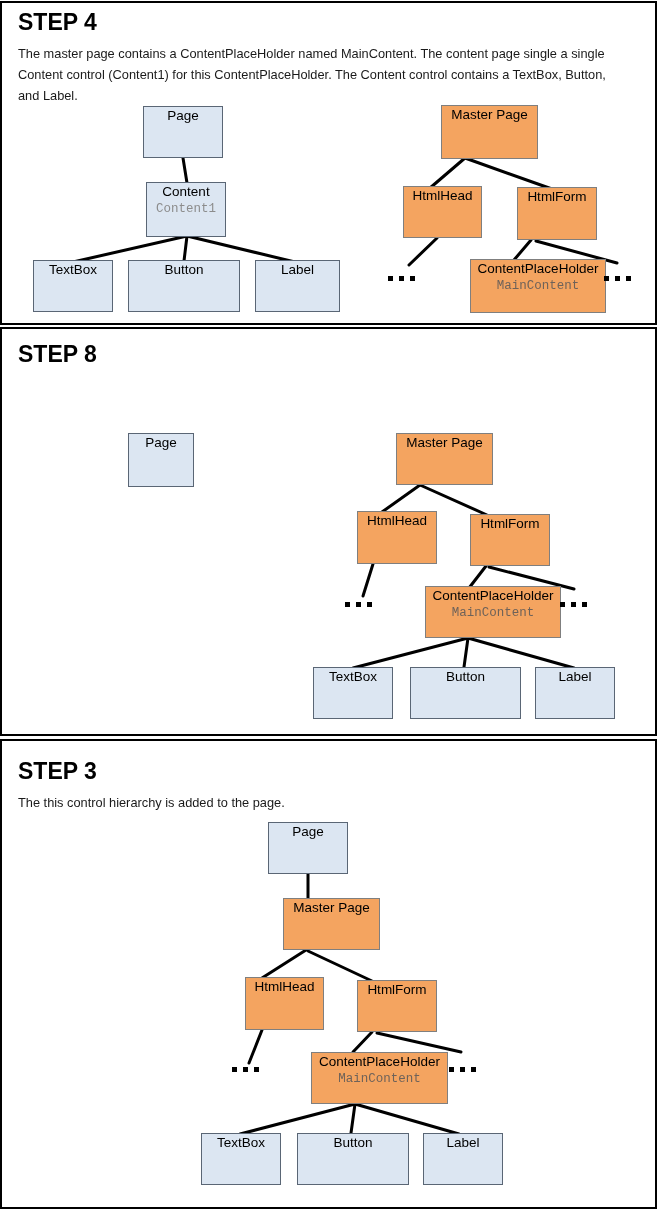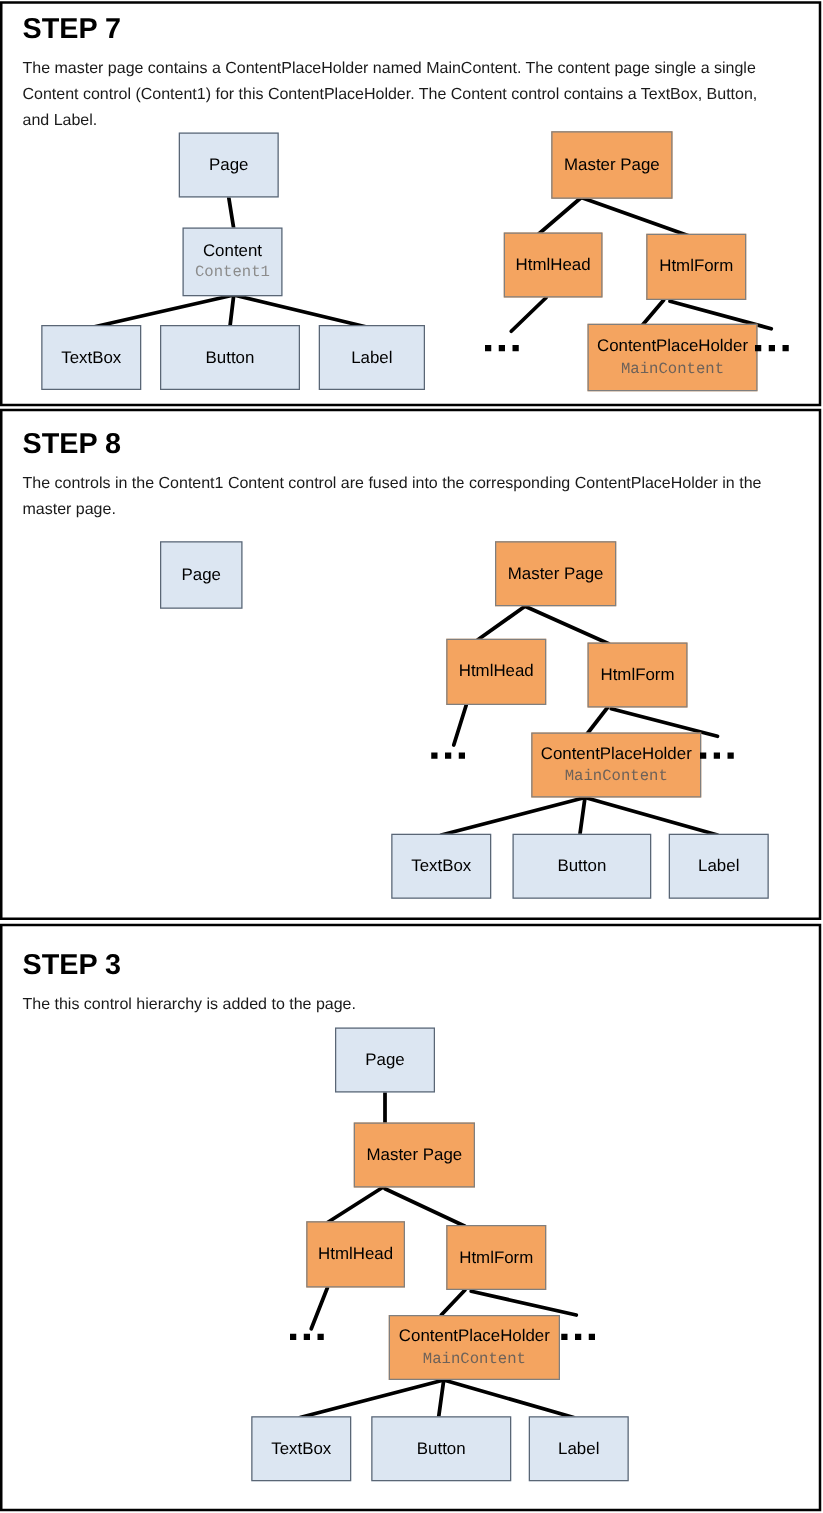--- a/index.html
+++ b/index.html
@@ -45,21 +45,21 @@
     left: 0; top: 0;
     width: 658px; height: 1210px;
   }
   #edge-layer { pointer-events: none; }
   .node {
     position: absolute;
     box-sizing: border-box;
     display: flex;
     flex-direction: column;
     align-items: center;
-    justify-content: center;
+    justify-content: flex-start;
     text-align: center;
     font-size: 13.5px;
     color: #000000;
     line-height: 1.35;
   }
   .node.blue {
     background: var(--blue-fill, #dce6f2);
     border: 1.5px solid var(--blue-border, #5a6675);
   }
   .node.orange {
@@ -83,27 +83,26 @@
     width: 5px; height: 5px;
     background: #000000;
   }
 </style>
 </head>
 <body>
 
 <div id="page">
 
   <section class="panel panel-1">
-    <h2>STEP 7</h2>
+    <h2>STEP 4</h2>
     <p>The master page contains a ContentPlaceHolder named MainContent. The content page single a single Content control (Content1) for this ContentPlaceHolder. The Content control contains a TextBox, Button, and Label.</p>
   </section>
 
   <section class="panel panel-2">
     <h2>STEP 8</h2>
-    <p>The controls in the Content1 Content control are fused into the corresponding ContentPlaceHolder in the master page.</p>
   </section>
 
   <section class="panel panel-3">
     <h2>STEP 3</h2>
     <p>The this control hierarchy is added to the page.</p>
   </section>
 
   <svg id="edge-layer" width="658" height="1210" viewBox="0 0 658 1210">
       <line x1="183" y1="158" x2="187" y2="183" stroke="#000000" stroke-width="3" stroke-linecap="round"></line>
       <line x1="187" y1="236" x2="73" y2="262" stroke="#000000" stroke-width="3" stroke-linecap="round"></line>

